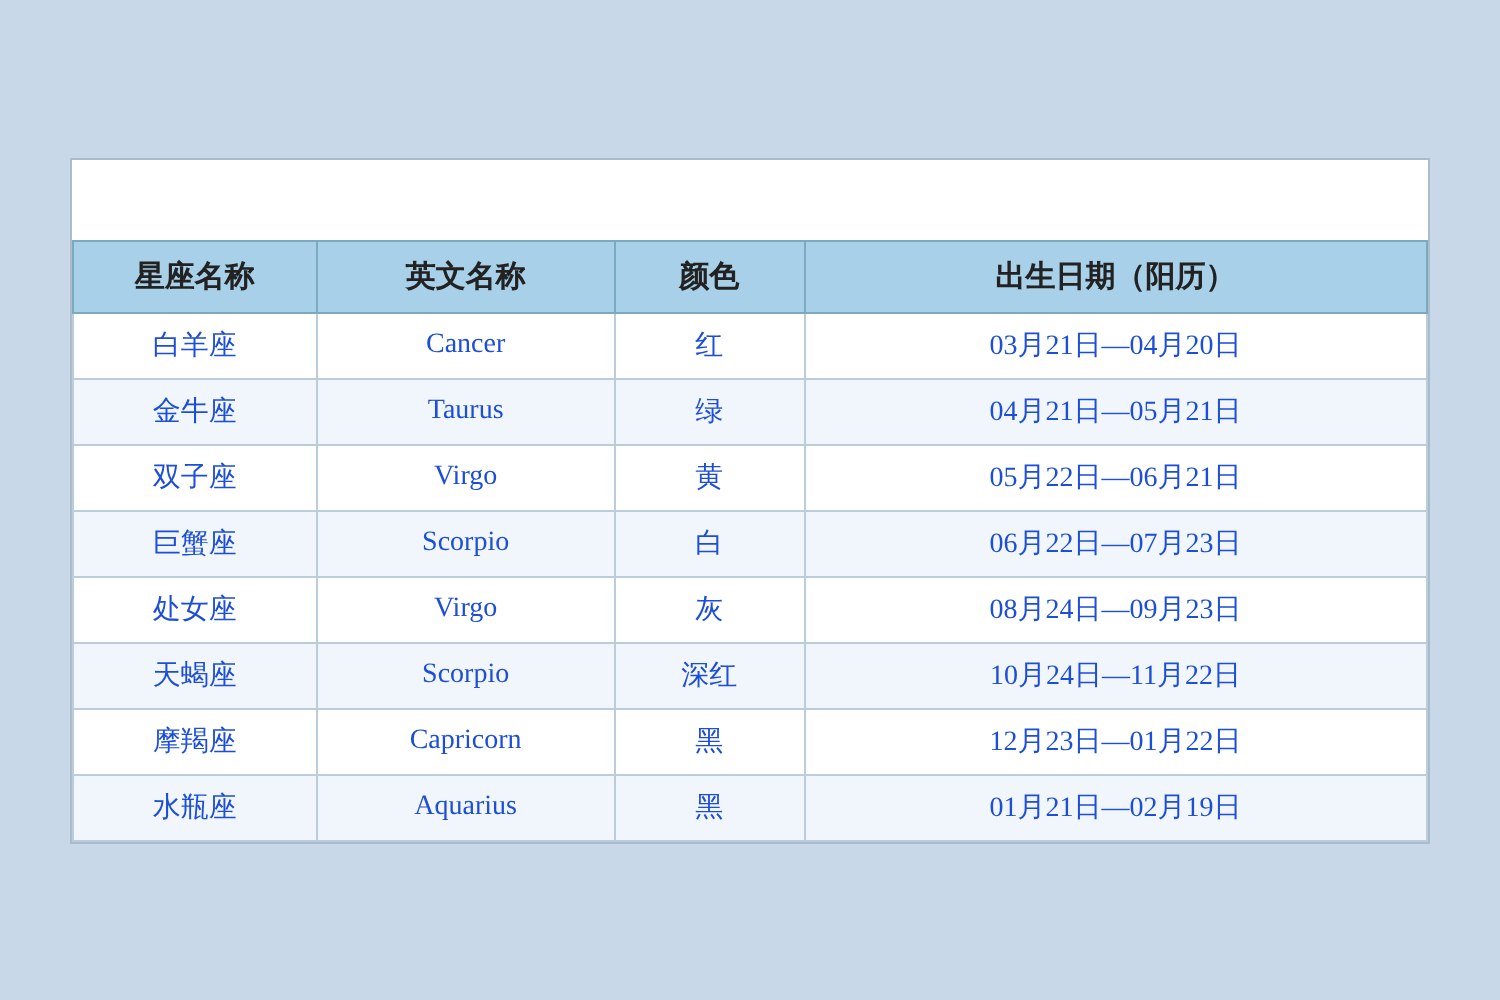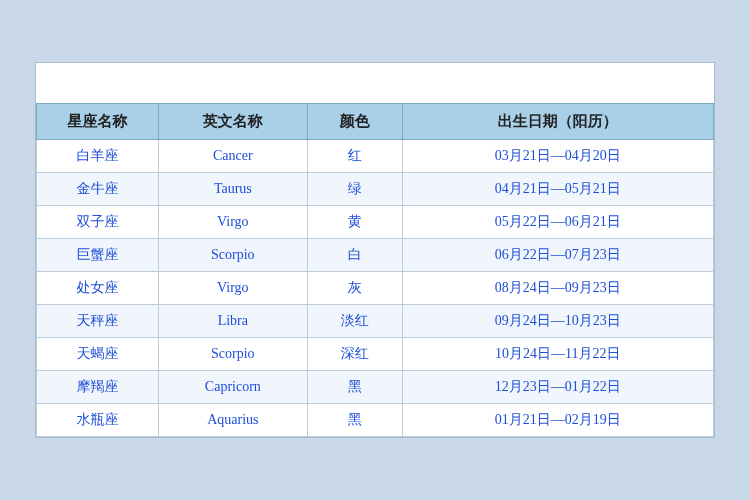--- a/index.html
+++ b/index.html
@@ -85,26 +85,20 @@
           <td>白</td>
           <td>06月22日—07月23日</td>
         </tr>
         <tr>
           <td>处女座</td>
           <td>Virgo</td>
           <td>灰</td>
           <td>08月24日—09月23日</td>
         </tr>
         <tr>
-          <td>天秤座</td>
-          <td>Libra</td>
-          <td>淡红</td>
-          <td>09月24日—10月23日</td>
-        </tr>
-        <tr>
           <td>天蝎座</td>
           <td>Scorpio</td>
           <td>深红</td>
           <td>10月24日—11月22日</td>
         </tr>
         <tr>
           <td>摩羯座</td>
           <td>Capricorn</td>
           <td>黑</td>
           <td>12月23日—01月22日</td>

